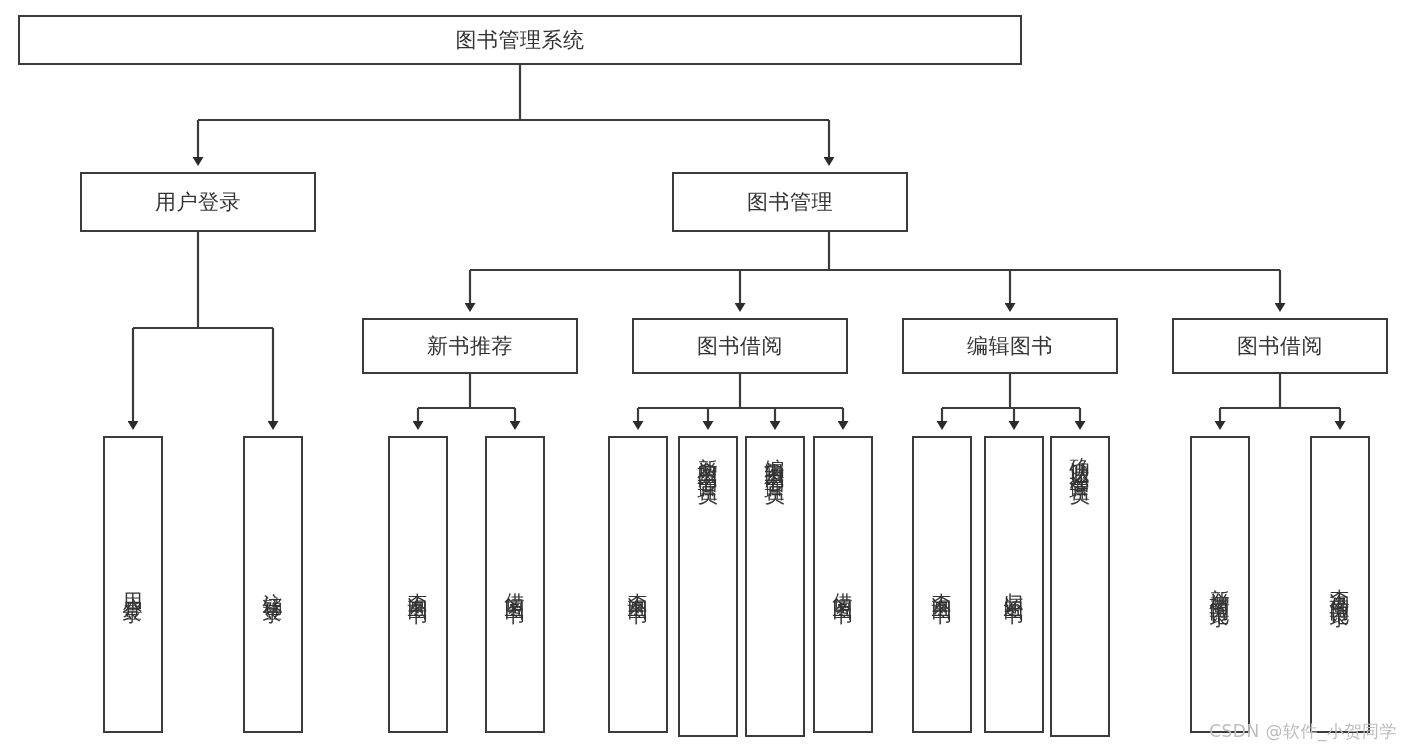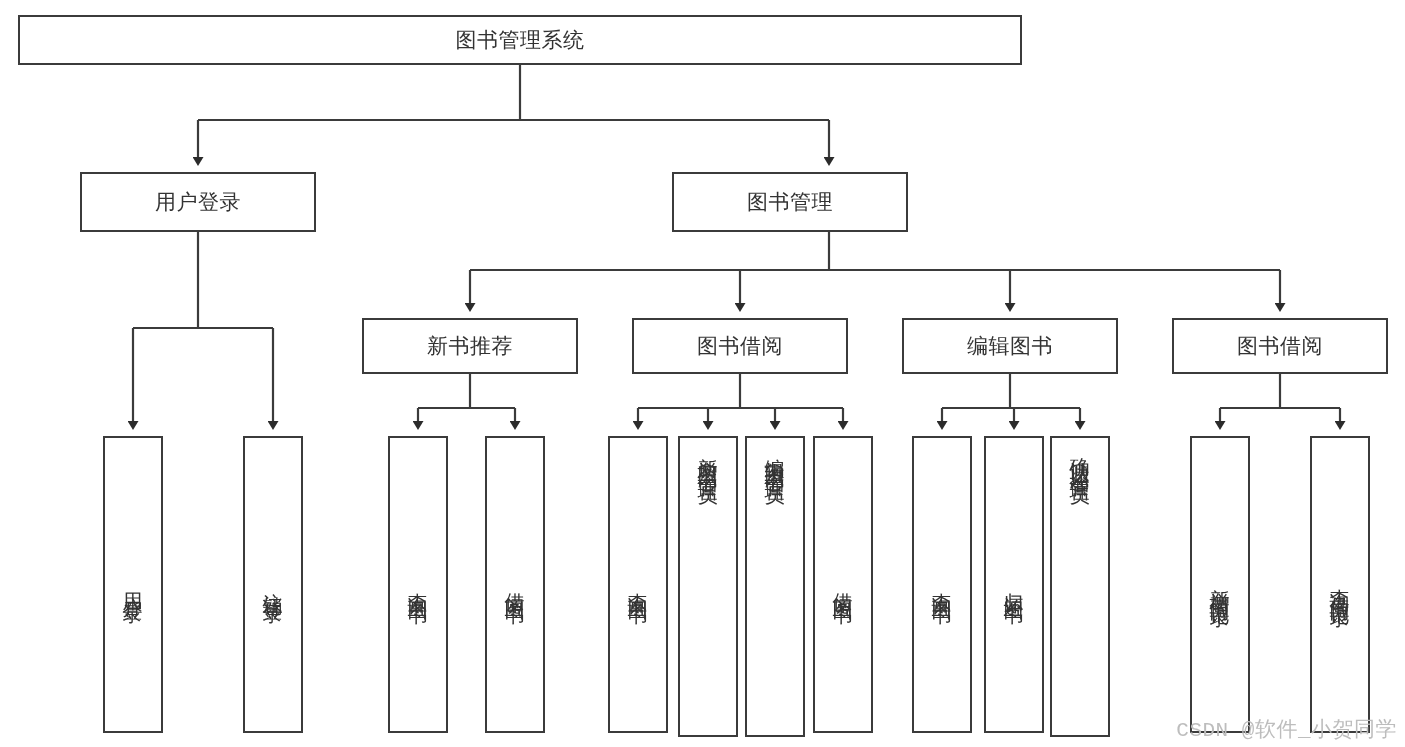--- a/index.html
+++ b/index.html
@@ -59,24 +59,23 @@
     top: 0;
     width: 1405px;
     height: 747px;
     pointer-events: none;
   }
   .watermark {
     position: absolute;
     right: 8px;
     bottom: 4px;
     color: #bdbdbd;
-    font-size: 21px;
+    font-size: 17px;
     letter-spacing: 0.5px;
     white-space: nowrap;
-    font-family: Liberation Mono, monospace;
   }
 </style>
 </head>
 <body>
 
 <div id="canvas">
 
   <svg class="edges" viewBox="0 0 1405 747" xmlns="http://www.w3.org/2000/svg">
     <defs>
       <marker id="arrow" markerWidth="9" markerHeight="11" refX="1" refY="5.5" orient="auto" markerUnits="userSpaceOnUse">

